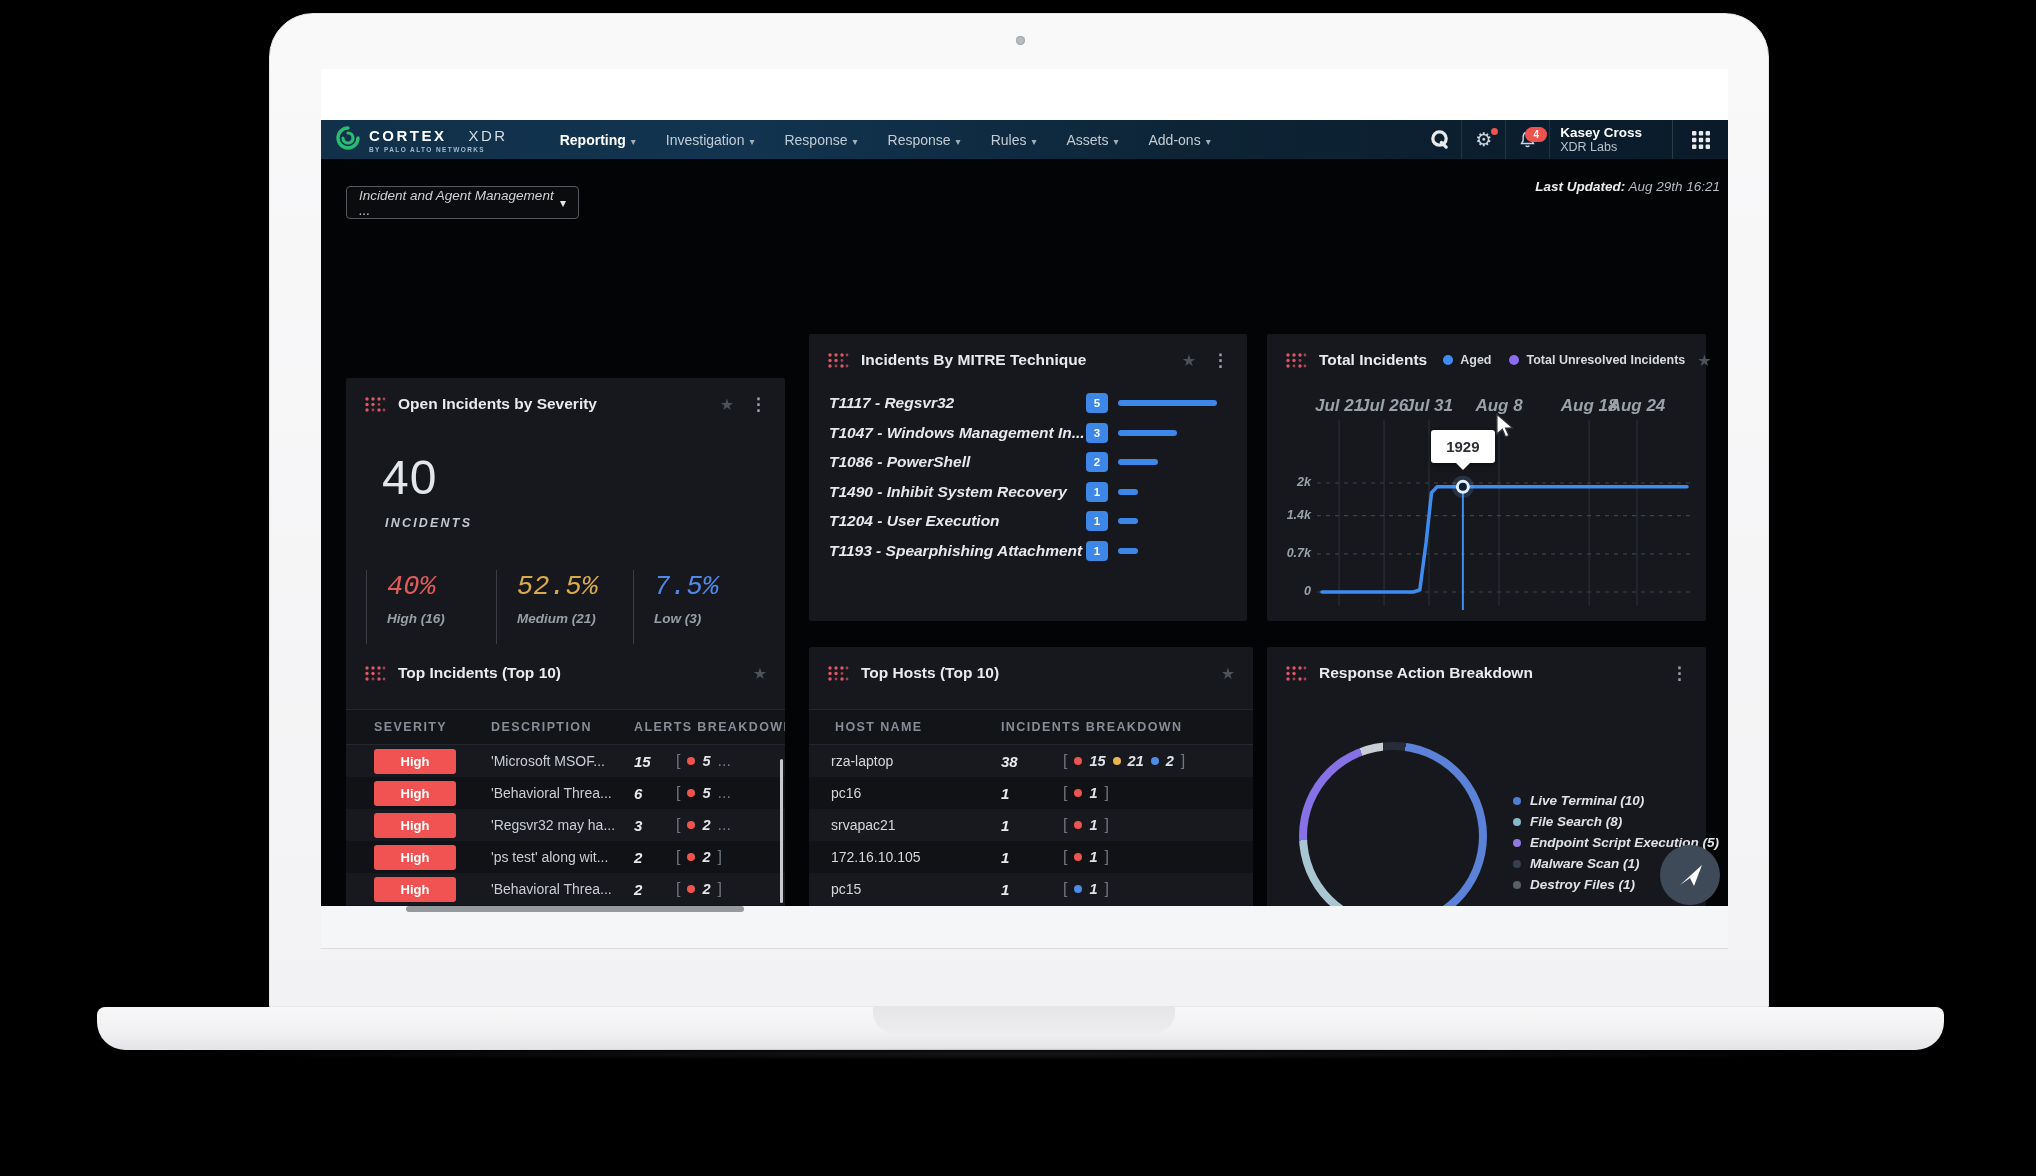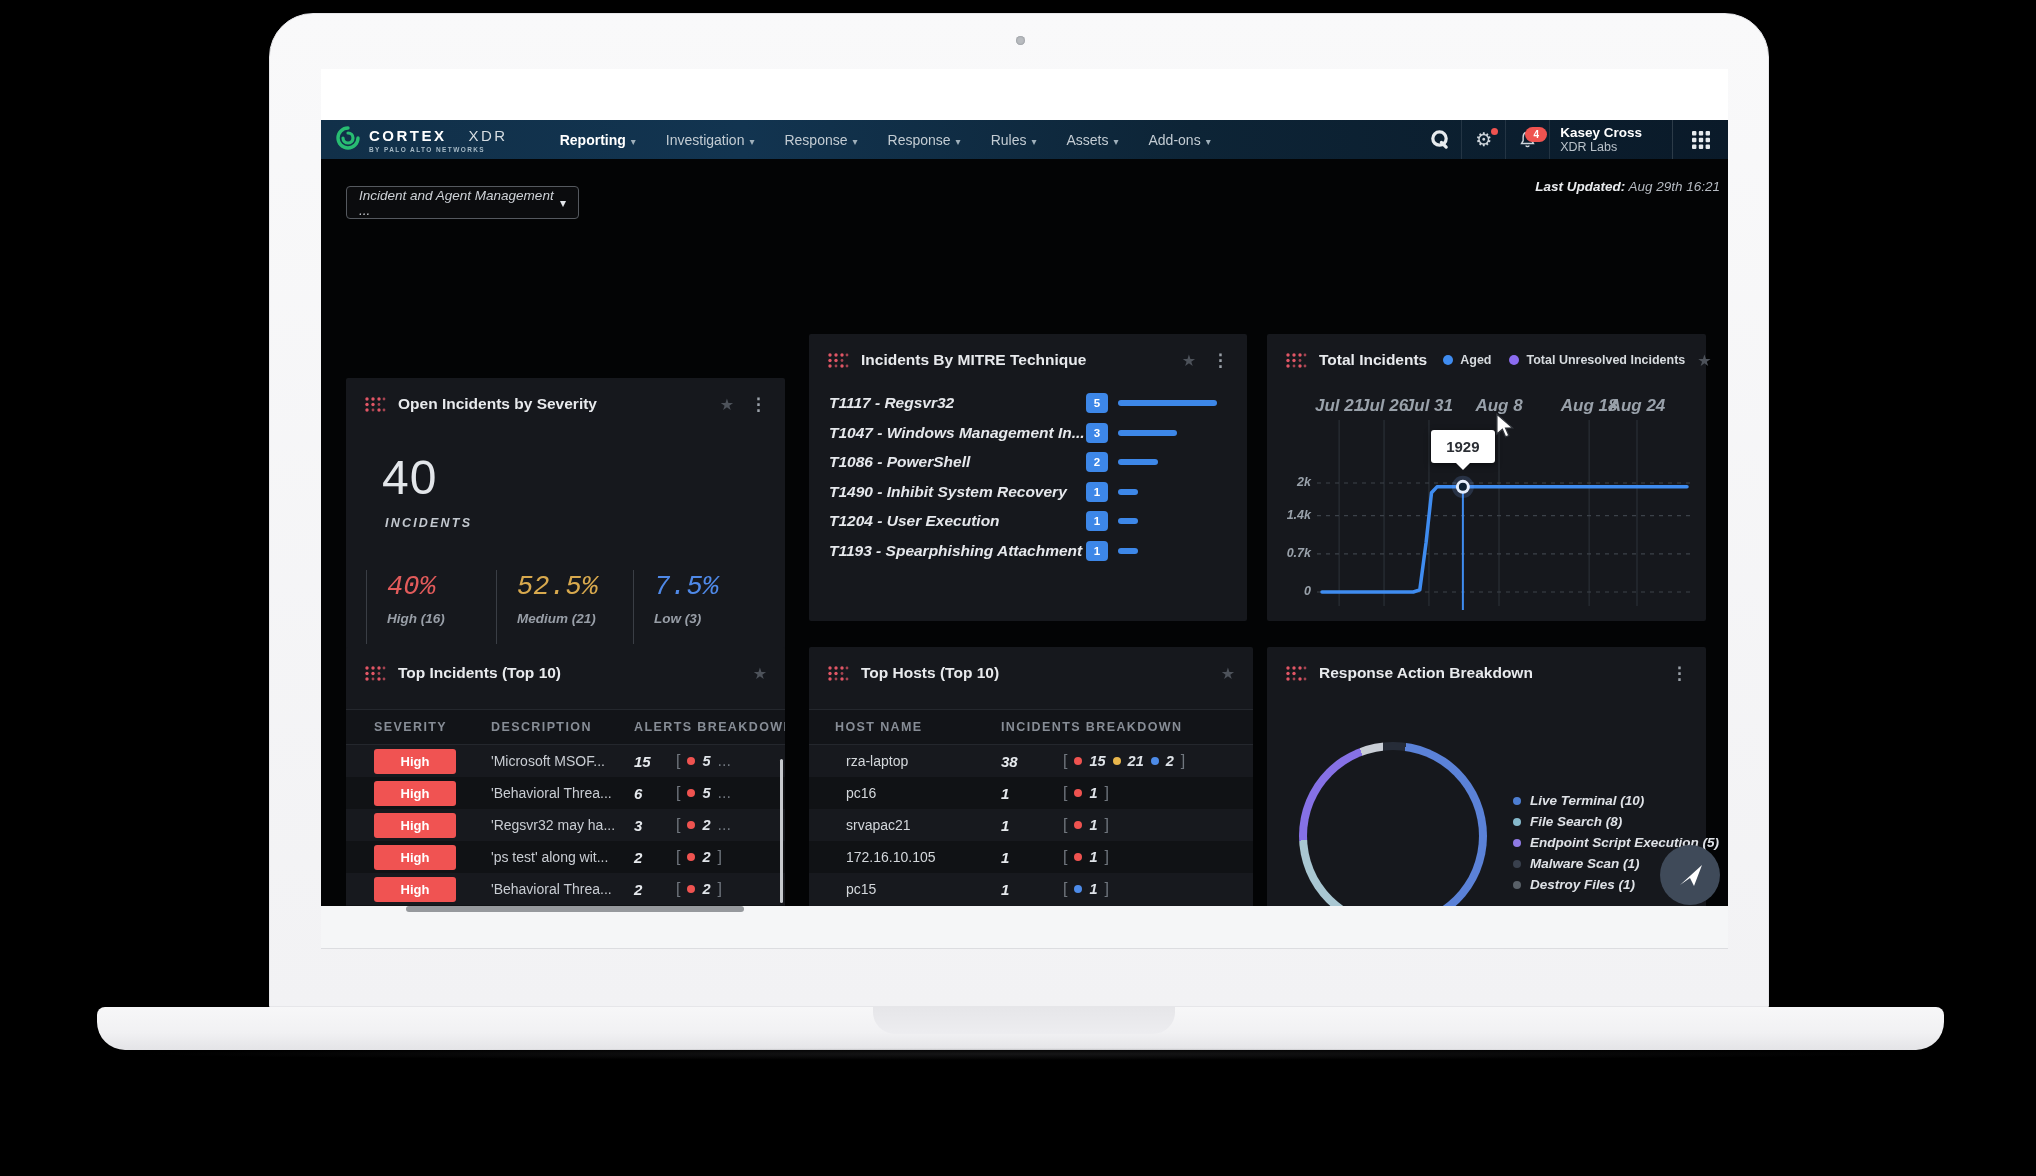--- a/index.html
+++ b/index.html
@@ -83,21 +83,21 @@
   
   .thead{position:absolute;left:0;right:0;top:62px;height:36px;background:#121418;border-top:1px solid #24272d;border-bottom:1px solid #24272d;display:grid;align-items:center;}
   .th{font-size:12.5px;font-weight:bold;letter-spacing:1.4px;color:#878d96;white-space:nowrap;}
   .tbody{position:absolute;left:0;right:0;top:98px;bottom:0;overflow:hidden;}
   .trow{display:grid;align-items:center;height:32px;background:#17191e;cursor:pointer;}
   .trow.alt{background:#101215;}
   .grid4{grid-template-columns:145px 143px 42px 1fr;}
   .grid2{grid-template-columns:192px 62px 1fr;}
   .sev-badge{display:inline-flex;align-items:center;justify-content:center;width:82px;height:25px;margin-left:28px;background:#f05352;border-radius:3px;color:#fff;font-size:13px;font-weight:bold;}
   .cell-desc{font-size:14px;color:#c9cdd3;white-space:nowrap;overflow:hidden;}
-  .cell-host{font-size:14px;color:#d3d7db;padding-left:37px;white-space:nowrap;}
+  .cell-host{font-size:14px;color:#d3d7db;padding-left:22px;white-space:nowrap;}
   .cell-num{font-size:15px;font-weight:bold;font-style:italic;color:#e6e9ed;}
   .cell-bd{display:flex;align-items:center;gap:7px;font-size:15px;}
   .bracket{color:#70767e;font-size:16px;}
   .bd-dot{width:8px;height:8px;border-radius:50%;flex:0 0 auto;}
   .bd-n{font-size:14.5px;font-weight:bold;font-style:italic;color:#dfe3e8;}
   .vscroll-thumb{position:absolute;right:2px;top:112px;width:3px;height:144px;background:#c6c9cd;border-radius:2px;}
   .pad-l28{padding-left:28px;}
 
   
   .donut{position:absolute;left:32px;top:95px;width:188px;height:188px;border-radius:50%;}

